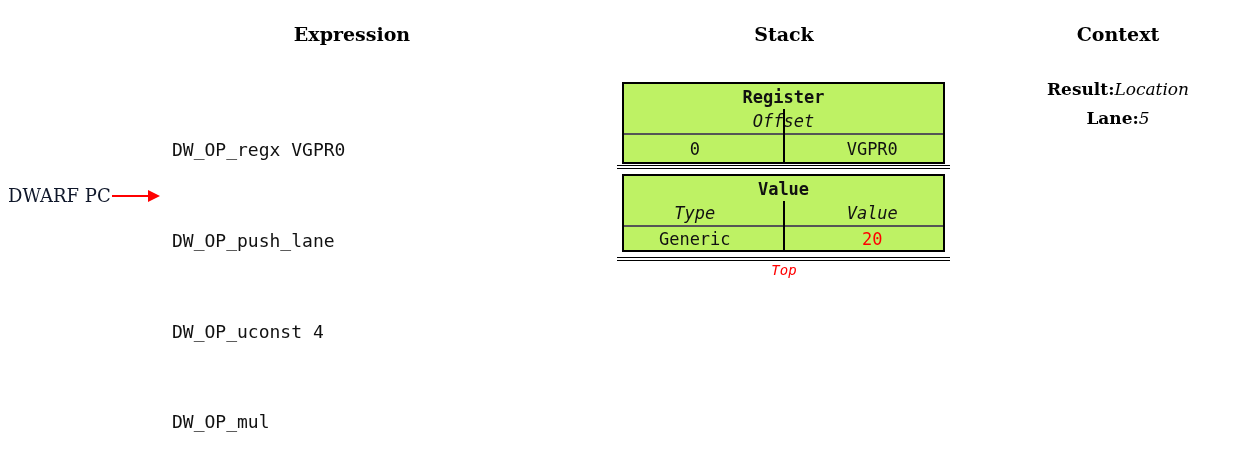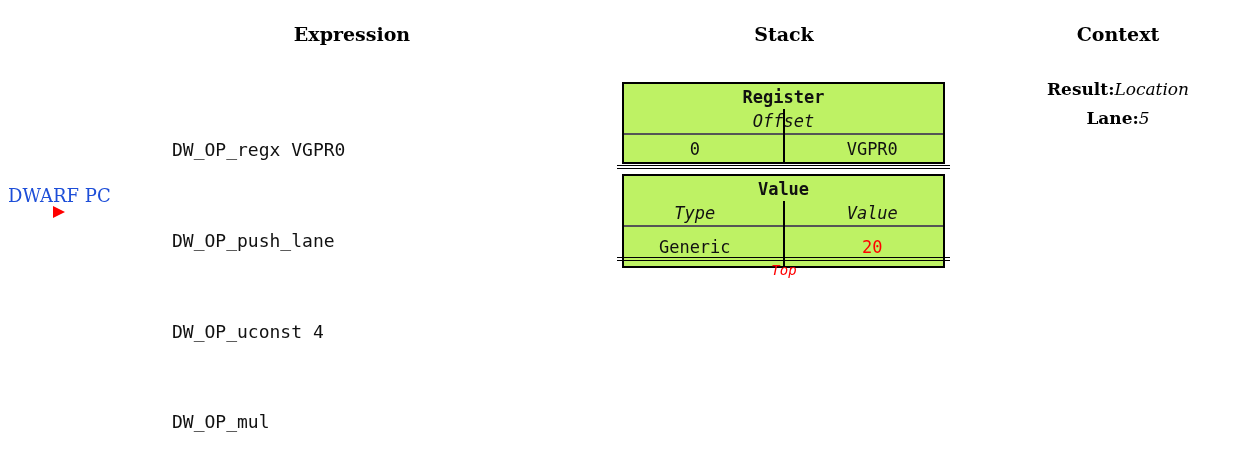--- a/index.html
+++ b/index.html
@@ -38,25 +38,24 @@
   }
 
   
   .pc-marker {
     position: absolute;
     left: 8px;
     top: 185px;
     height: 21px;
     display: flex;
     align-items: center;
-    color: #1d4ed8;
+    color: #0f172a;
     font-family: "DejaVu Serif", serif;
     font-size: 18px;
     white-space: nowrap;
-    flex-direction: column;
   }
   .pc-shaft { width: 36px; height: 2px; background: #ff0000; margin-left: 1px; }
   .pc-head {
     width: 0; height: 0;
     border-left: 12px solid #ff0000;
     border-top: 6px solid transparent;
     border-bottom: 6px solid transparent;
   }
 
   
@@ -67,21 +66,21 @@
     box-sizing: border-box;
     border: 2px solid #000000;
     background: #bef264;
     display: flex;
     flex-direction: column;
     font-family: "DejaVu Sans Mono", monospace;
     font-size: 17px;
     color: #111111;
   }
   #stack-entry-0 { top: 82px;  height: 82px; }
-  #stack-entry-1 { top: 174px; height: 94px; }
+  #stack-entry-1 { top: 174px; height: 78px; }
 
   .st-header {
     height: 25px; flex: 0 0 25px;
     display: flex; align-items: center; justify-content: center;
     font-weight: bold;
   }
   .st-row { display: flex; flex: 0 0 24px; height: 24px; gap: 36px; }
   .st-row.st-labels { font-style: italic; }
   .st-row.st-data { flex: 1 1 auto; height: auto; }
   .st-cell { flex: 1; display: flex; align-items: center; justify-content: center; }

